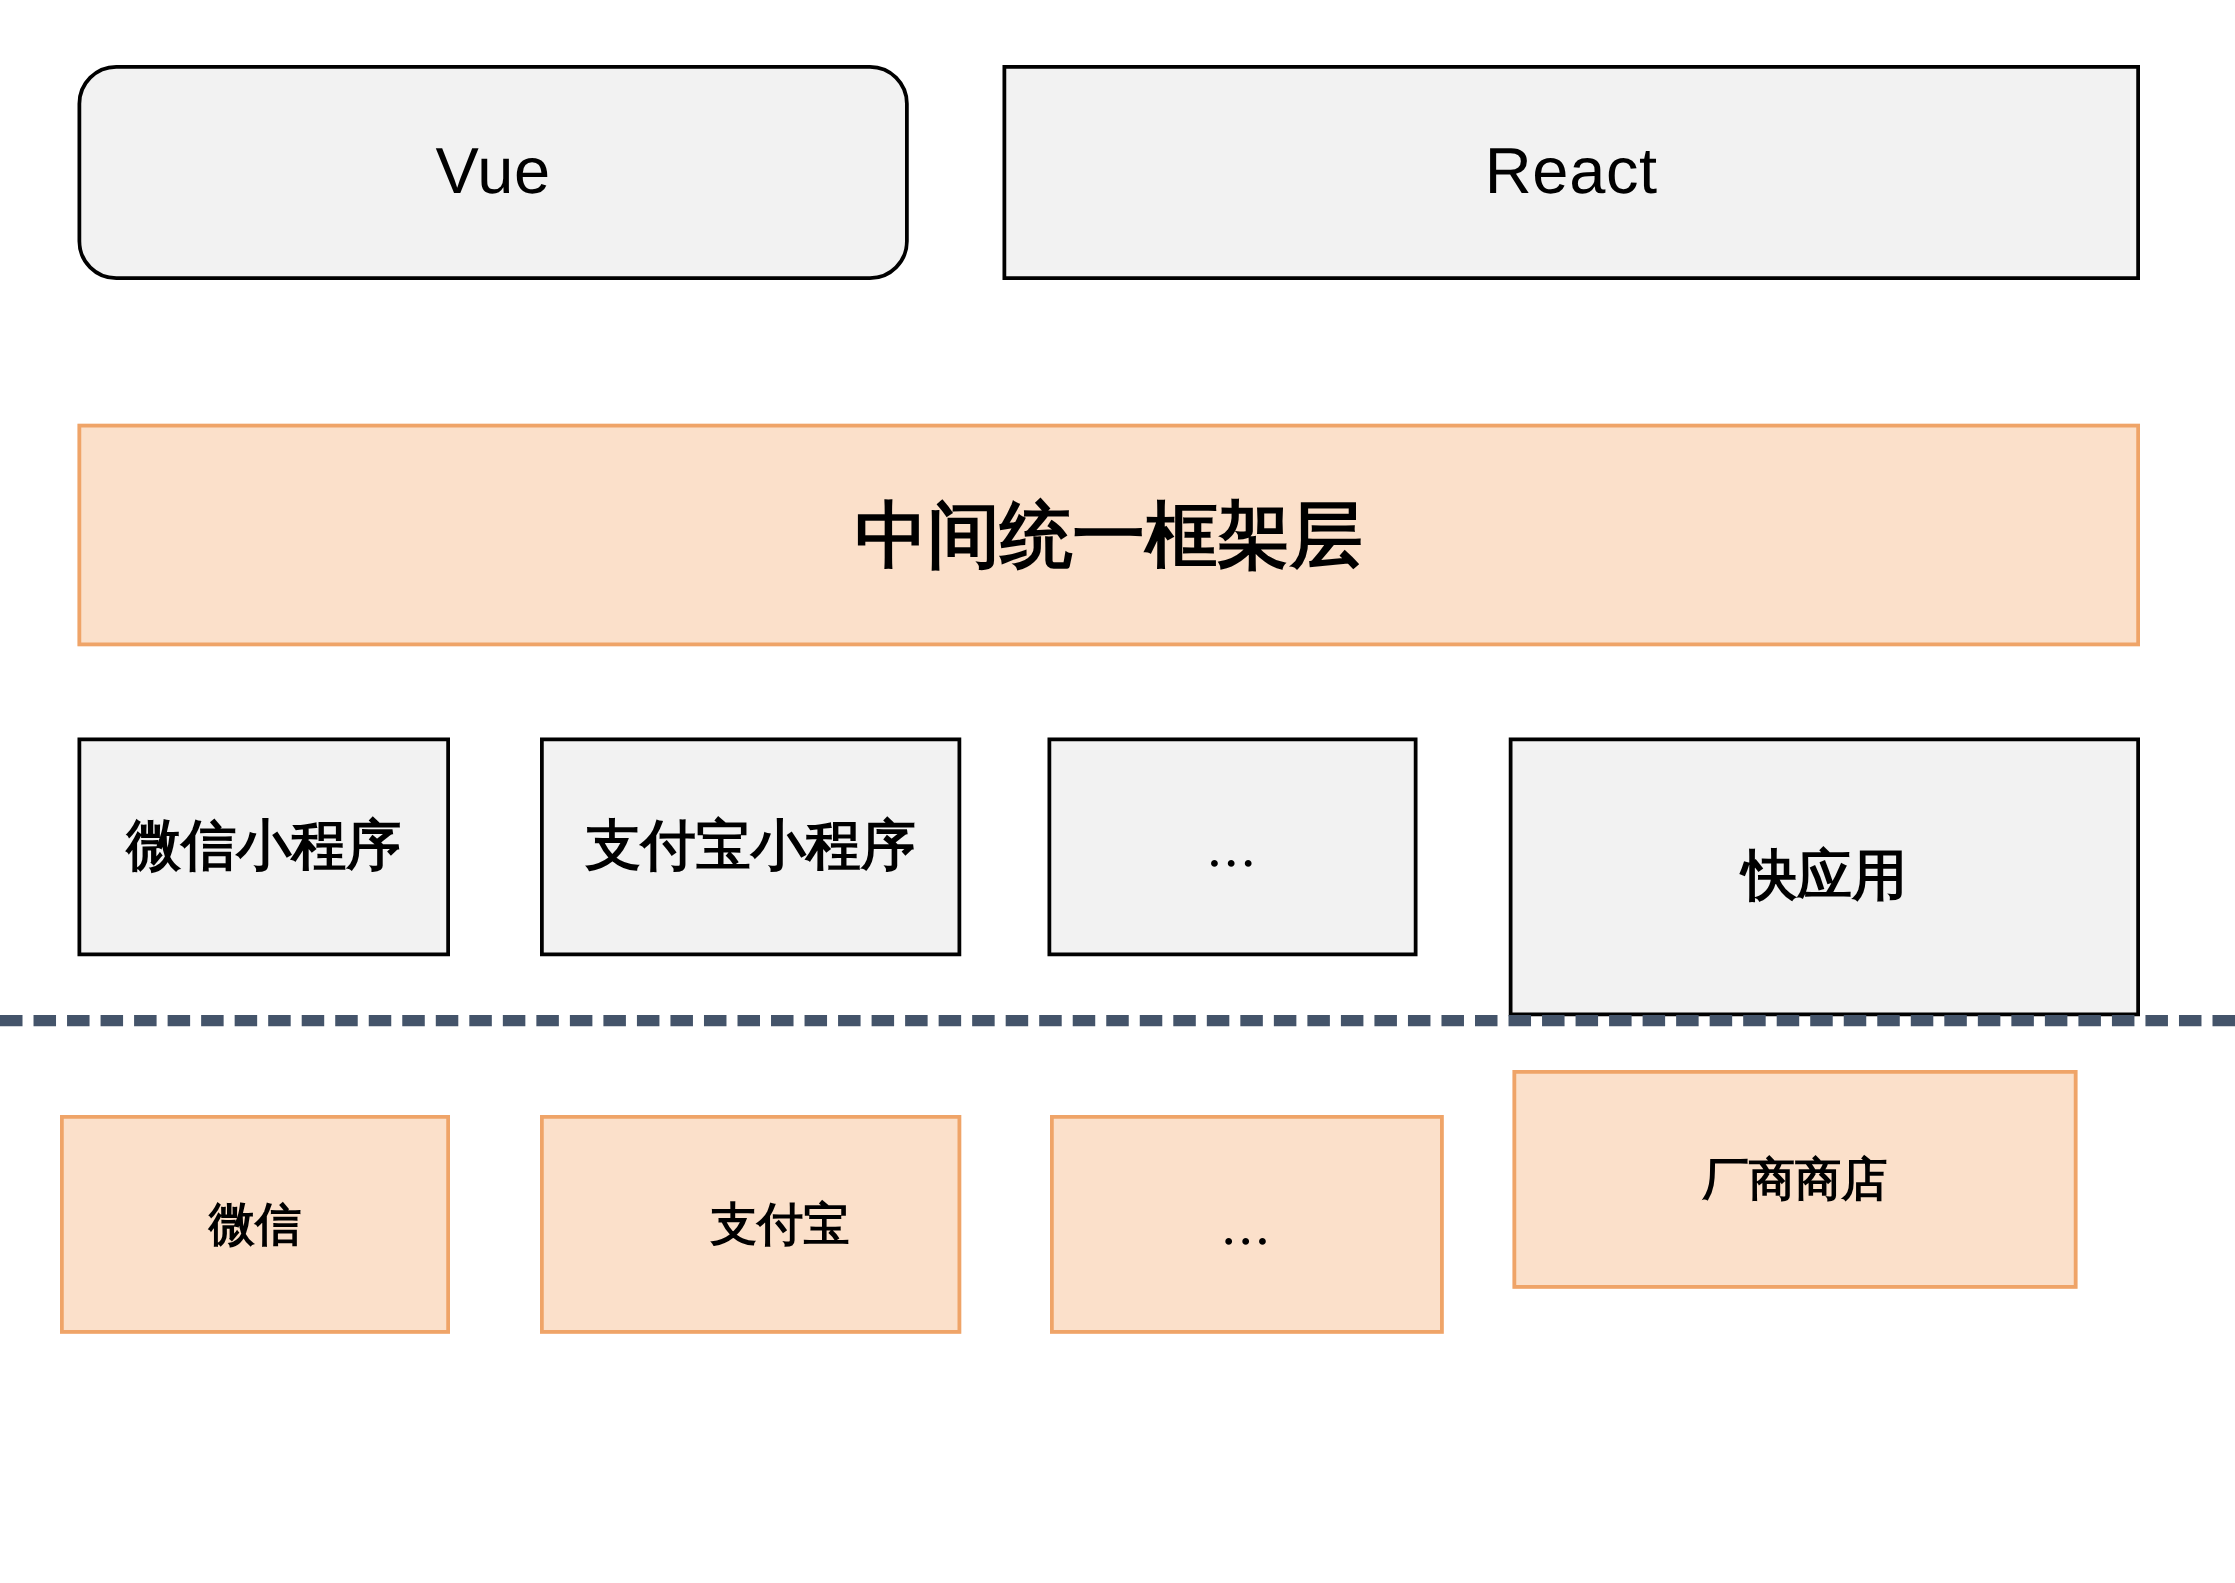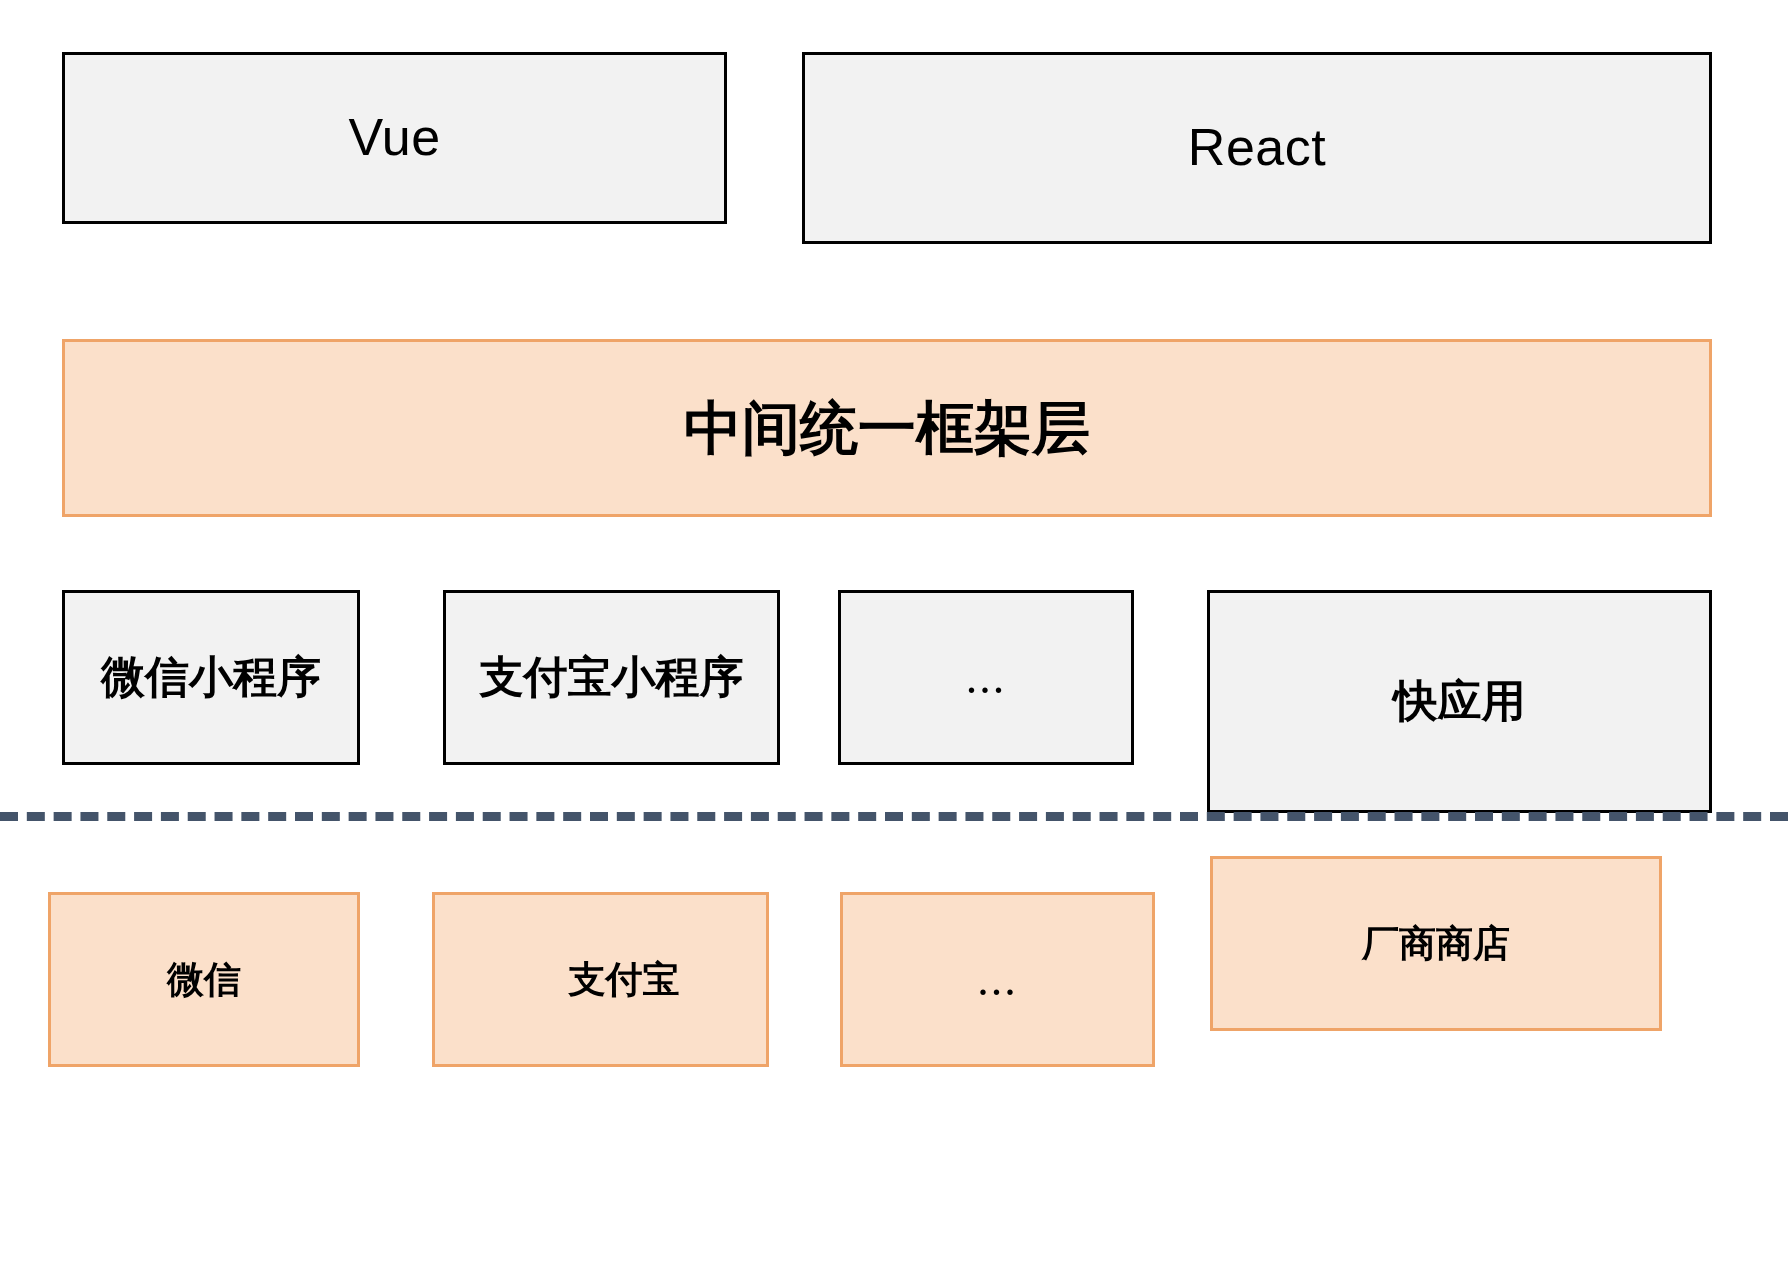--- a/index.html
+++ b/index.html
@@ -64,37 +64,37 @@
     width: 1788px;
     height: 0;
     border-top: 9px dashed #44546A;
   }
 </style>
 </head>
 <body>
 
 <div id="diagram">
 
-  <div class="node grey" style="left:62px; top:52px; width:665px; height:172px;">
+  <div class="node grey" style="left:62px; top:52px; width:665px; height:172px;border-radius:31px;">
     <span class="label-latin">Vue</span>
   </div>
 
-  <div class="node grey" style="left:802px; top:52px; width:910px; height:192px;">
+  <div class="node grey" style="left:802px; top:52px; width:910px; height:172px;">
     <span class="label-latin">React</span>
   </div>
 
   <div class="node peach" style="left:62px; top:339px; width:1650px; height:178px;">
     <span class="label-cjk size-xl">中间统一框架层</span>
   </div>
 
   <div class="node grey" style="left:62px; top:590px; width:298px; height:175px;">
     <span class="label-cjk size-md">微信小程序</span>
   </div>
 
-  <div class="node grey" style="left:432px; top:590px; width:337px; height:175px;margin-left:11px;">
+  <div class="node grey" style="left:432px; top:590px; width:337px; height:175px;">
     <span class="label-cjk size-md">支付宝小程序</span>
   </div>
 
   <div class="node grey" style="left:838px; top:590px; width:296px; height:175px;">
     <span class="dots">...</span>
   </div>
 
   <div class="node grey" style="left:1207px; top:590px; width:505px; height:223px;">
     <span class="label-cjk size-md">快应用</span>
   </div>

